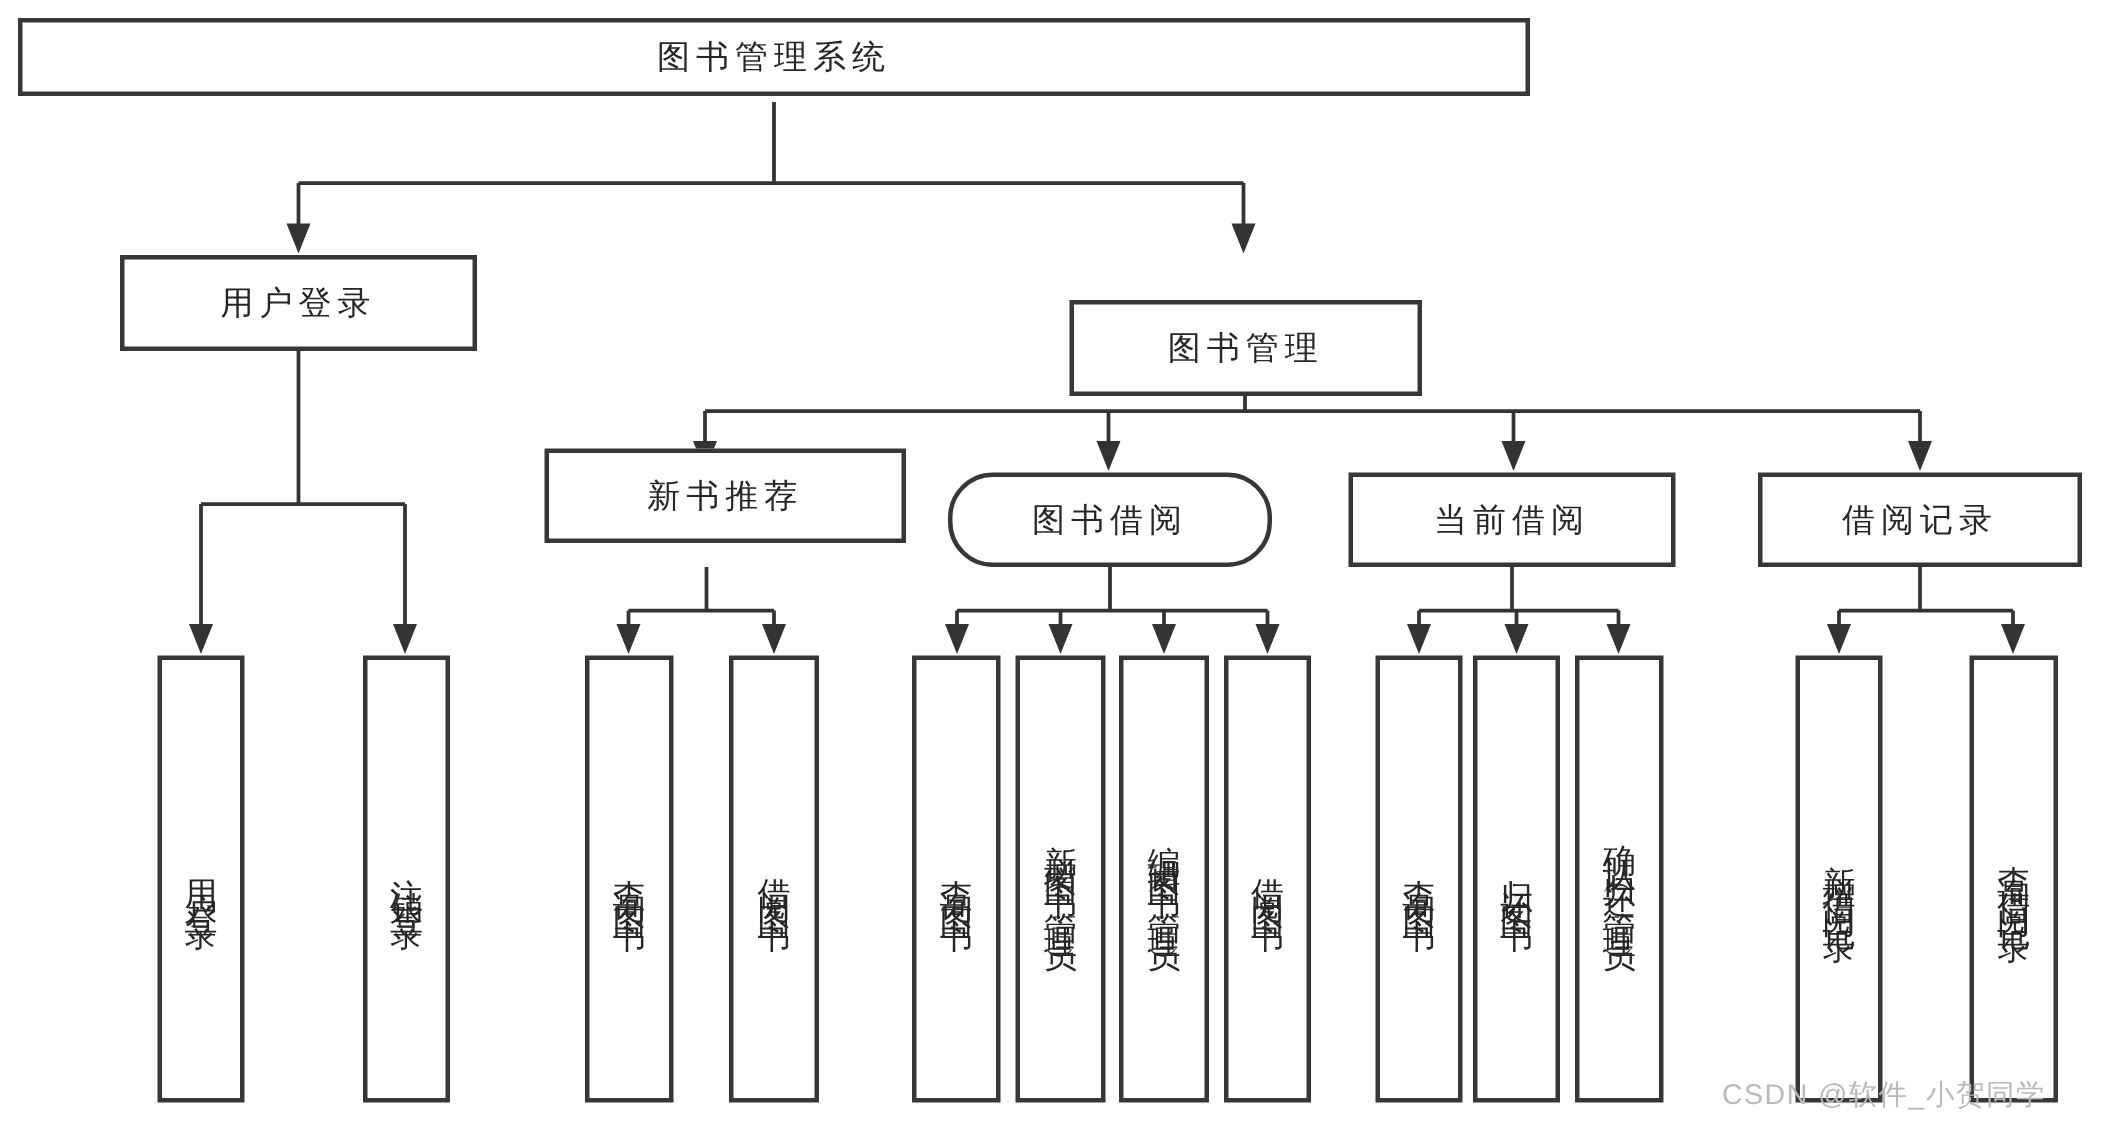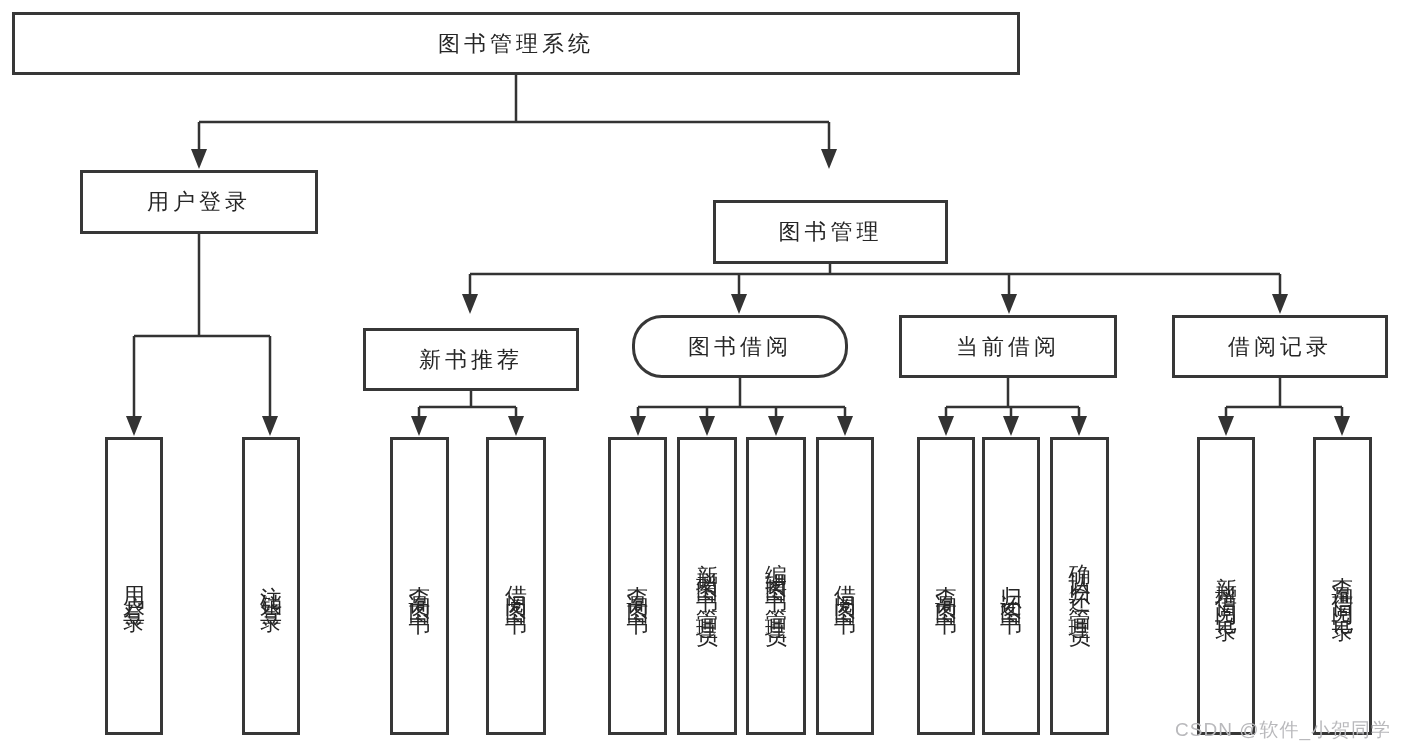--- a/index.html
+++ b/index.html
@@ -53,21 +53,20 @@
     letter-spacing: 9px;
     color: #262626;
     white-space: nowrap;
     line-height: 1;
   }
   .watermark {
     position: absolute;
     left: 1148px;
     top: 717px;
     width: 243px;
-    text-align: right;
     font-size: 19px;
     letter-spacing: 1px;
     color: #b9b9bc;
     white-space: nowrap;
     pointer-events: none;
   }
 </style>
 </head>
 <body>
 
@@ -99,32 +98,32 @@
       <polygon points="768,416 784,416 776,436"></polygon>
       <polygon points="837,416 853,416 845,436"></polygon>
       <polygon points="938,416 954,416 946,436"></polygon>
       <polygon points="1003,416 1019,416 1011,436"></polygon>
       <polygon points="1071,416 1087,416 1079,436"></polygon>
       <polygon points="1218,416 1234,416 1226,436"></polygon>
       <polygon points="1334,416 1350,416 1342,436"></polygon>
     </g>
   </svg>
 
-  <div class="hbox" style="left:12px; top:12px; width:1008px; height:63px;font-family:Liberation Serif, serif;">
+  <div class="hbox" style="left:12px; top:12px; width:1008px; height:52px;font-family:Liberation Serif, serif;">
     <span>图书管理系统</span>
   </div>
 
   <div class="hbox" style="left:80px; top:170px; width:238px; height:64px;">
     <span>用户登录</span>
   </div>
   <div class="hbox" style="left:713px; top:168px; width:235px; height:64px;margin-top:32px;">
     <span>图书管理</span>
   </div>
 
-  <div class="hbox" style="left:363px; top:328px; width:216px; height:63px;">
+  <div class="hbox" style="left:363px; top:299px; width:241px; height:63px;">
     <span>新书推荐</span>
   </div>
   <div class="hbox" style="left:632px; top:315px; width:216px; height:63px;border-radius:30px;">
     <span>图书借阅</span>
   </div>
   <div class="hbox" style="left:899px; top:315px; width:218px; height:63px;">
     <span>当前借阅</span>
   </div>
   <div class="hbox" style="left:1172px; top:315px; width:216px; height:63px;">
     <span>借阅记录</span>

